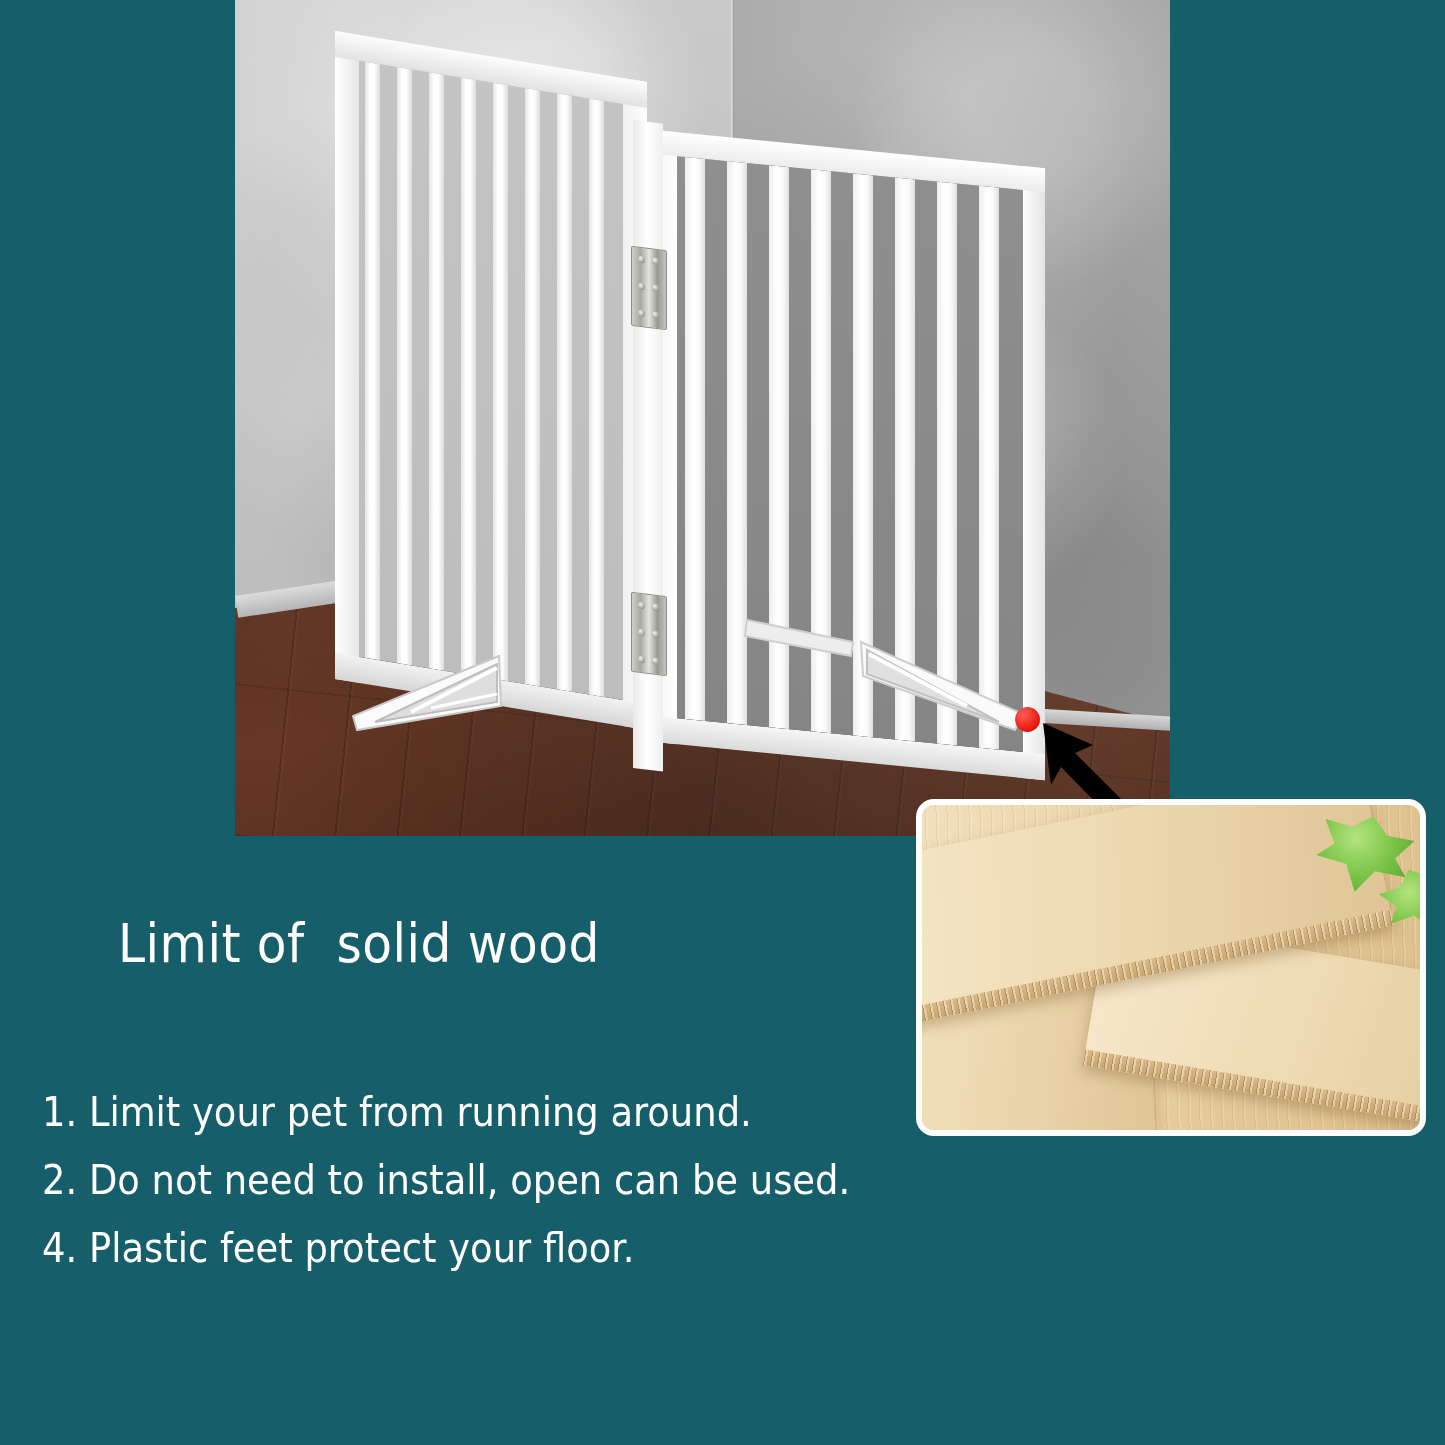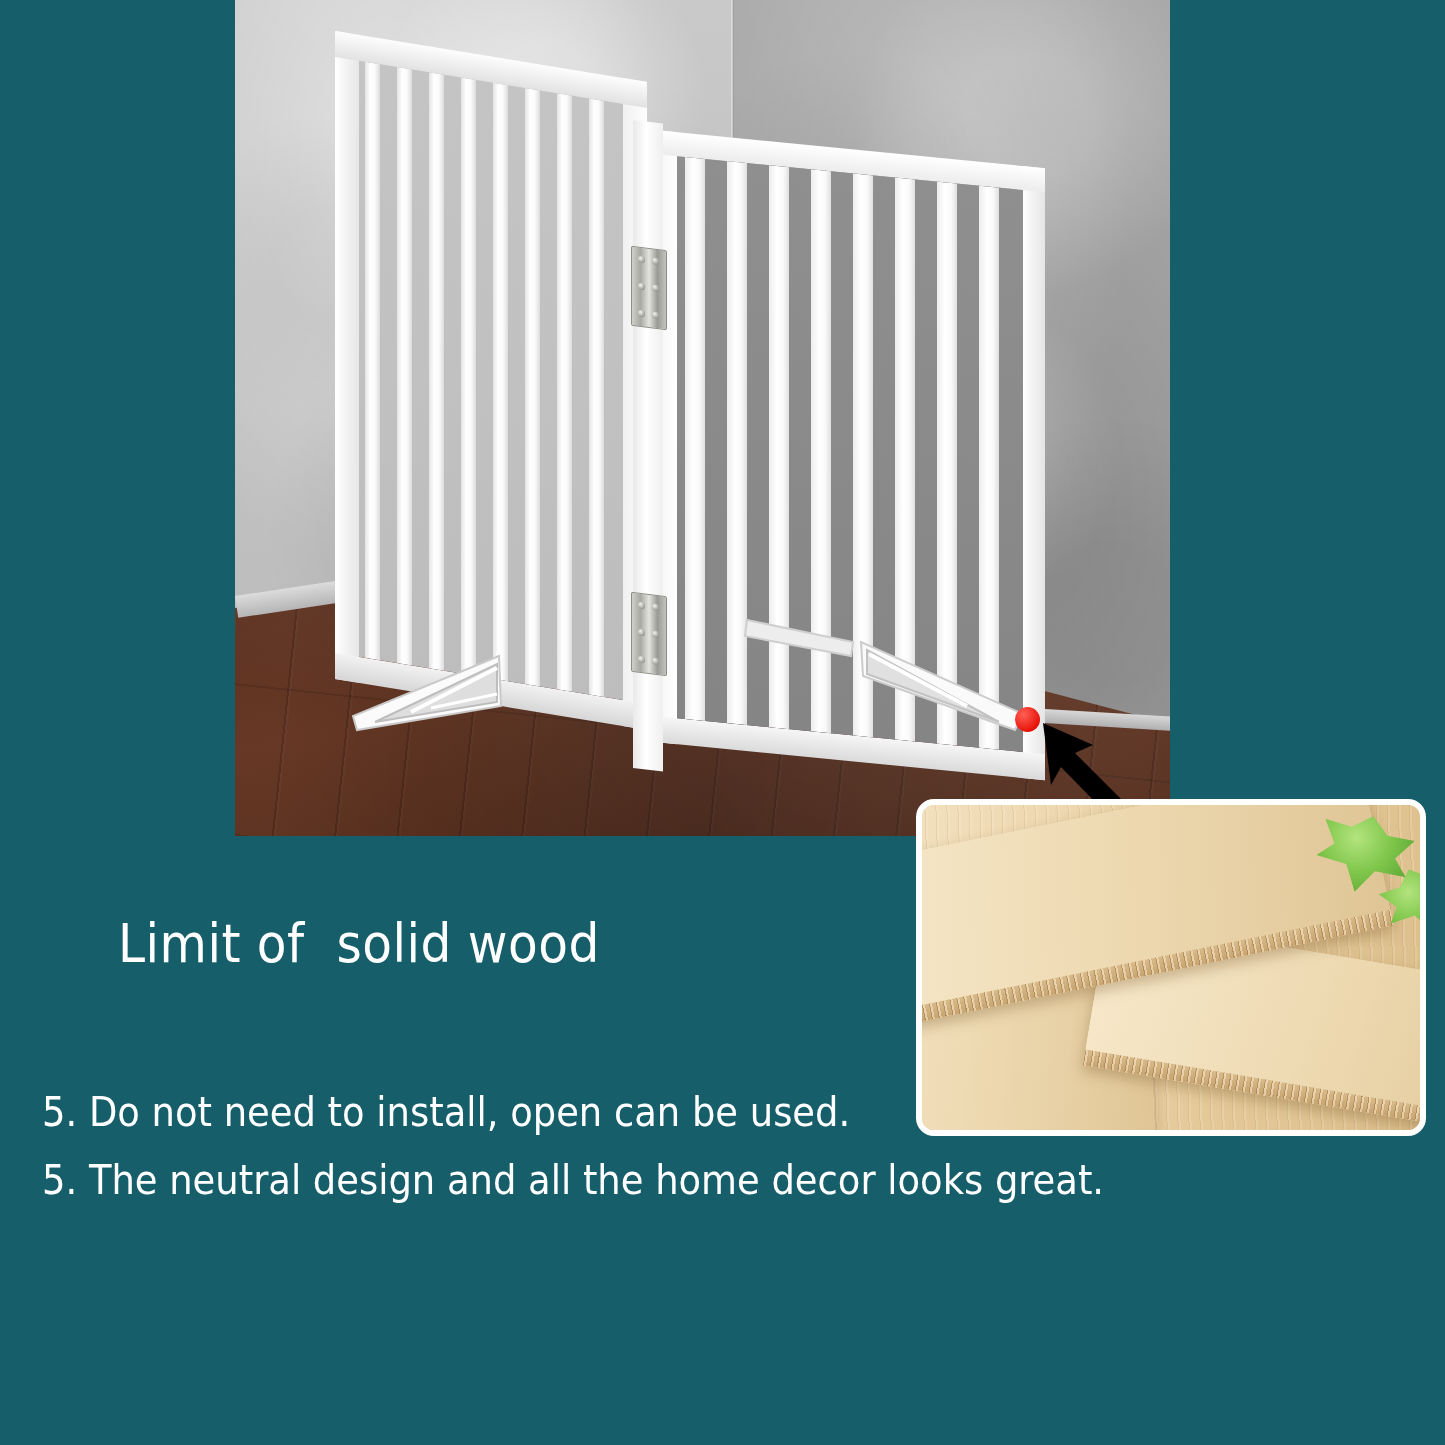--- a/index.html
+++ b/index.html
@@ -480,15 +480,16 @@
       <span class="leaf-vein"></span>
     </div>
   <div class="leaf leaf2">
       <span class="leaf-vein"></span>
     </div>
 </div>
 
 <div id="headline">Limit of  solid wood</div>
 
 <div id="benefits">
-  <div class="benefit">5. Do not need to install, open can be used.</div>
-  <div class="benefit">5. The neutral design and all the home decor looks great.</div>
+  <div class="benefit">1. Limit your pet from running around.</div>
+  <div class="benefit">2. Do not need to install, open can be used.</div>
+  <div class="benefit">4. Plastic feet protect your floor.</div>
 </div>
 
 </body></html>

